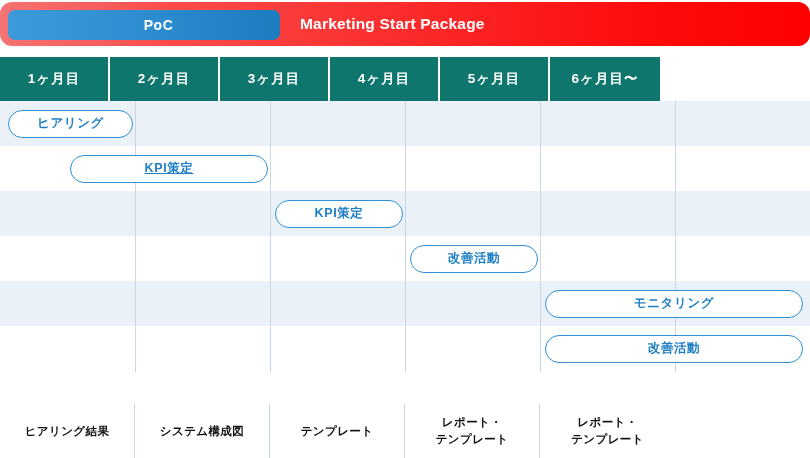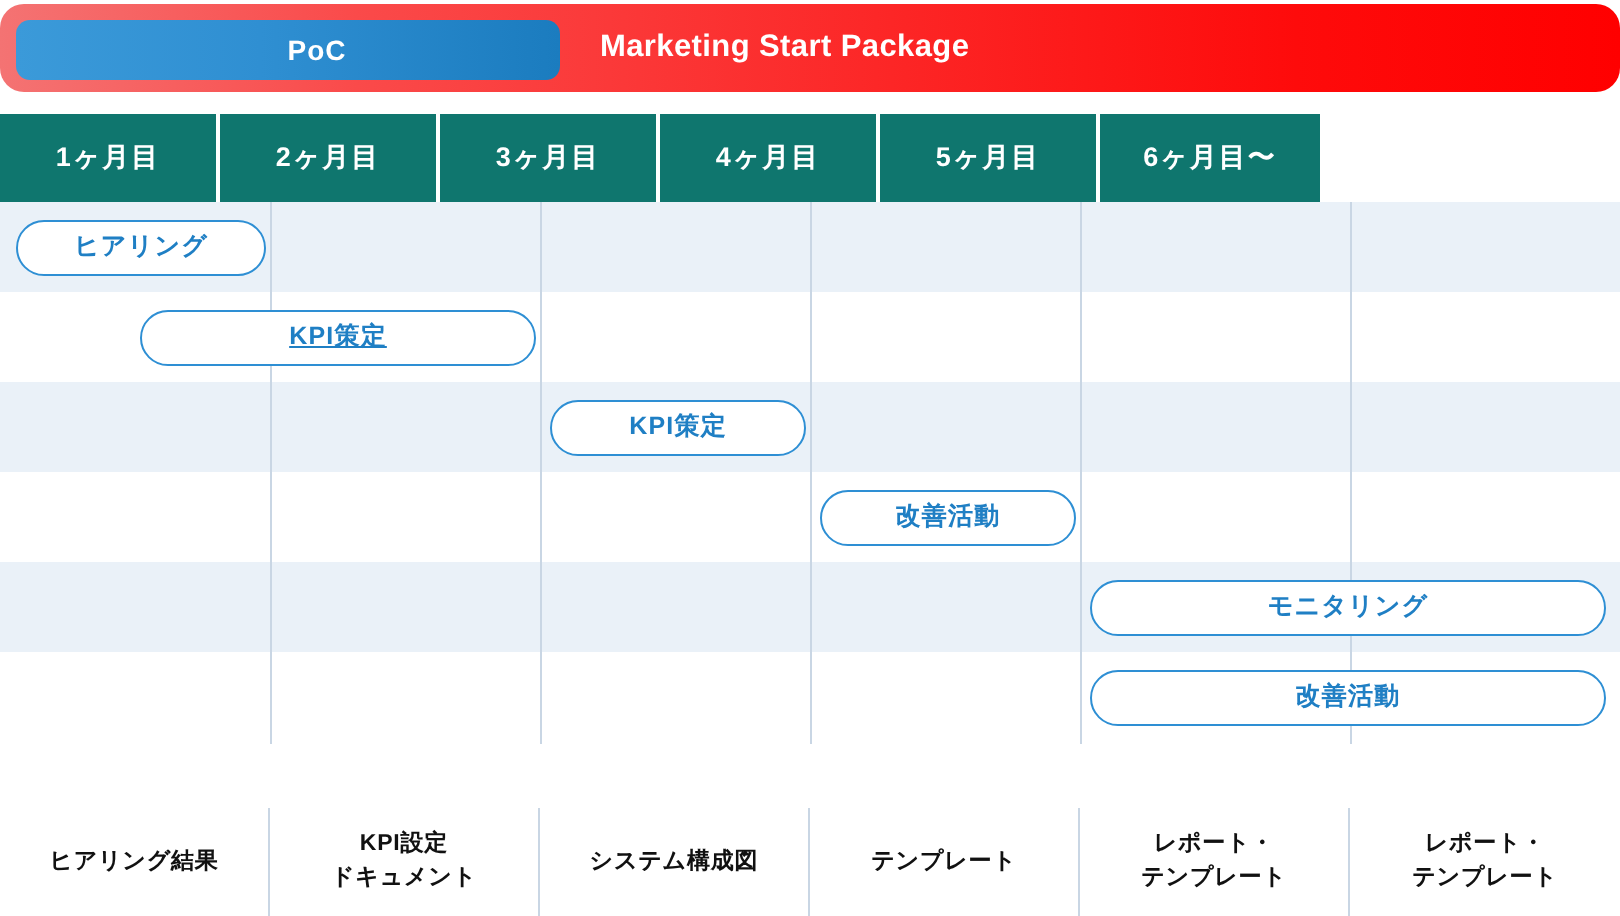--- a/index.html
+++ b/index.html
@@ -223,24 +223,20 @@
         <div class="task-pill" style="left: 545px; width: 258px; top: 233.5px;">改善活動</div>
       </div>
   </div>
 
 
   <div class="deliverable-row" id="deliverable-row">
       <div class="deliverable-cell">
         <span class="ln">ヒアリング結果</span>
       </div>
       <div class="deliverable-cell">
-        <span class="ln">KPI設定</span>
-        <span class="ln">ドキュメント</span>
-      </div>
-      <div class="deliverable-cell">
         <span class="ln">システム構成図</span>
       </div>
       <div class="deliverable-cell">
         <span class="ln">テンプレート</span>
       </div>
       <div class="deliverable-cell">
         <span class="ln">レポート・</span>
         <span class="ln">テンプレート</span>
       </div>
       <div class="deliverable-cell">

